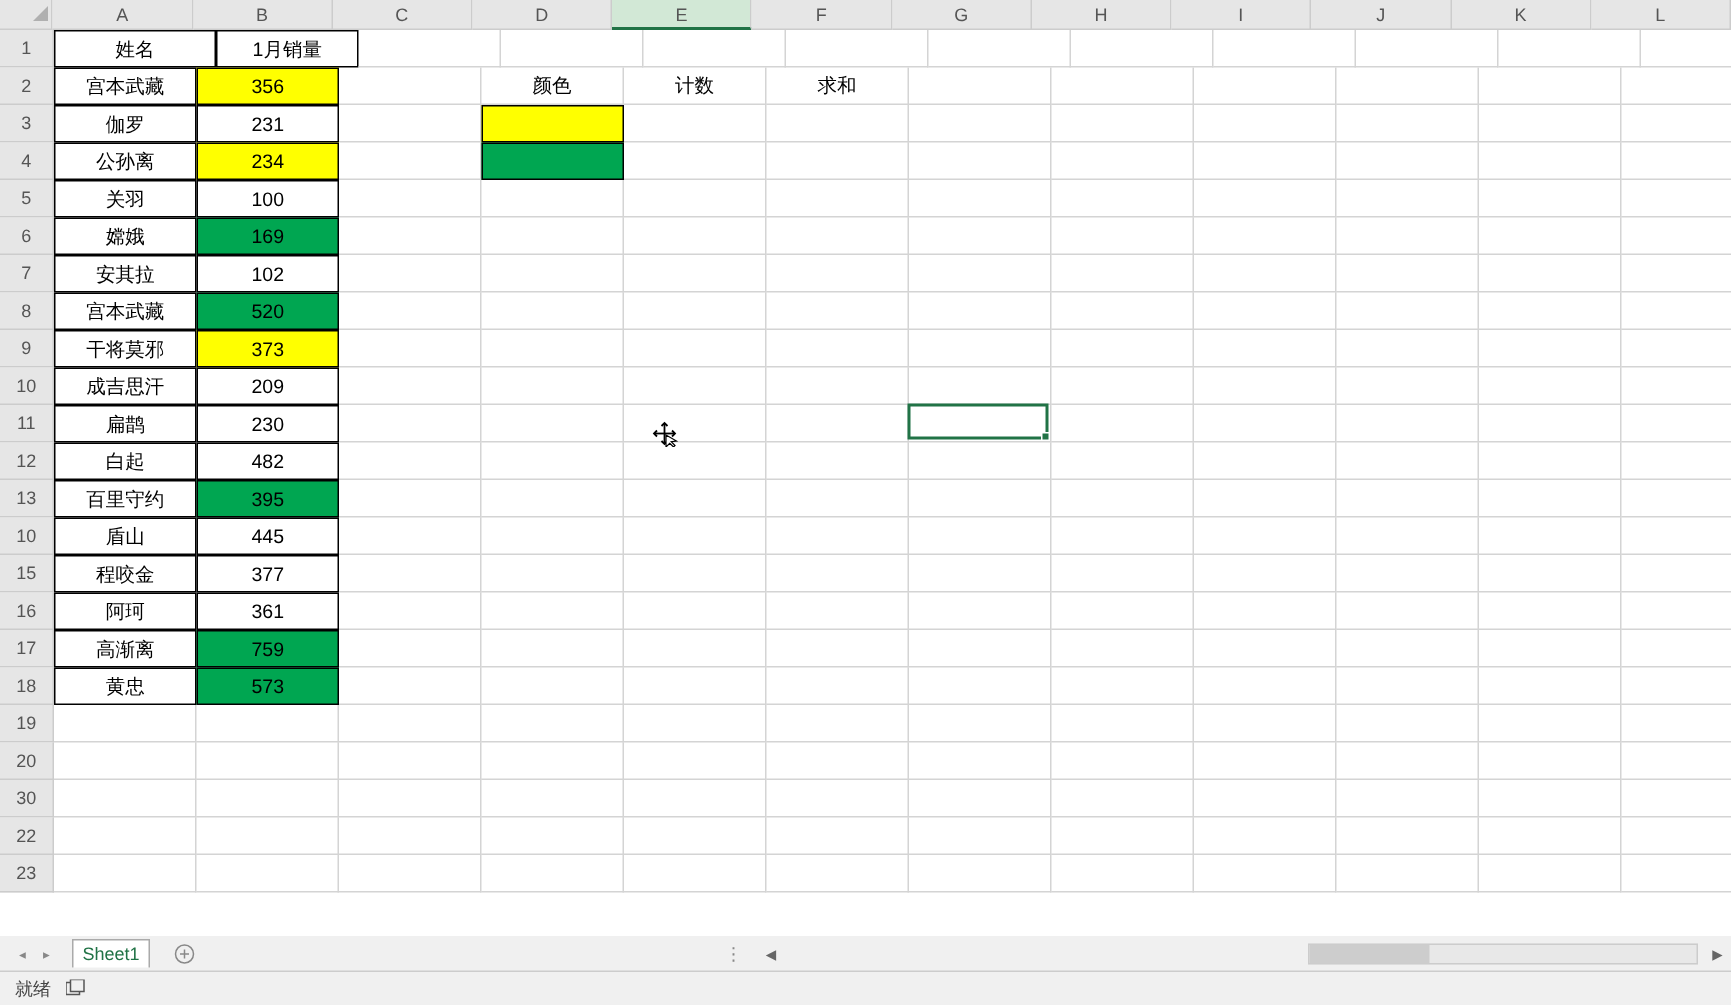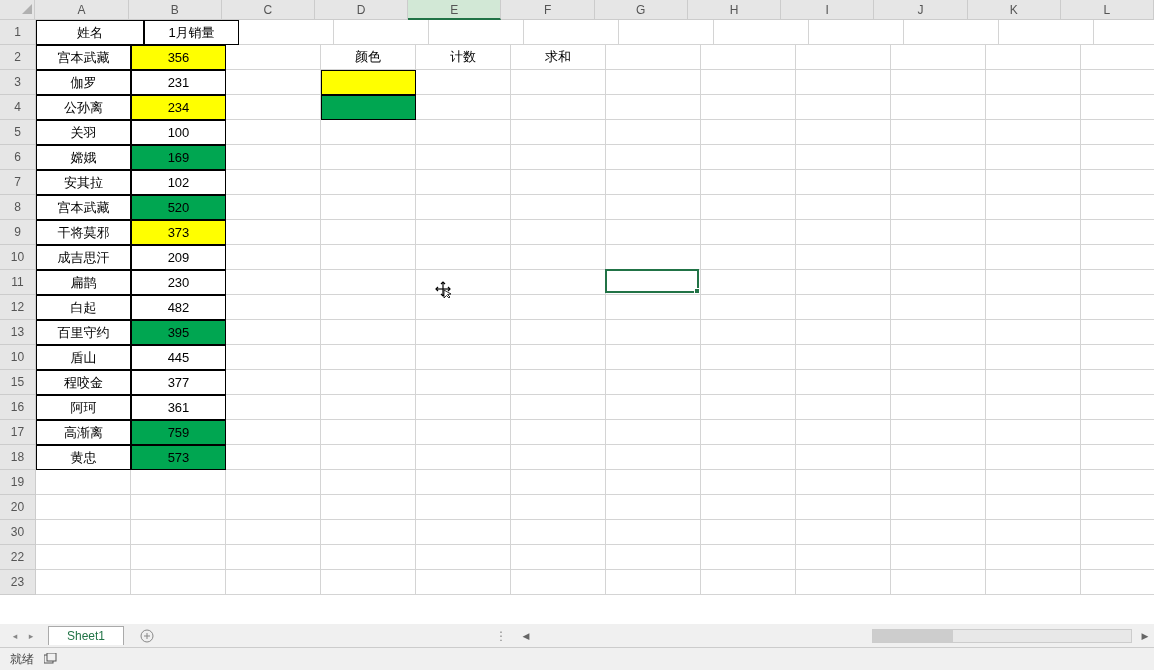--- a/index.html
+++ b/index.html
@@ -33,21 +33,21 @@
     
     .move-cursor { position: absolute; font-size: 14px; color: #000; z-index: 5; font-family: sans-serif; pointer-events: none; }
     .scroll-btn { width: 18px; height: 18px; display: flex; align-items: center; justify-content: center; font-size: 9px; color: #666; cursor: pointer; }
     .h-scroll-track { flex: 0 0 260px; height: 14px; background: #e8e8e8; border: 1px solid #ccc; margin-left: auto; margin-right: 4px; position: relative; }
     .h-scroll-thumb { position: absolute; left: 0; top: 0; width: 80px; height: 100%; background: #cdcdcd; cursor: pointer; }
     .h-dots { color: #888; font-size: 12px; margin-left: auto; margin-right: 8px; letter-spacing:2px; }
     
     
     .tab-bar { height: 24px; background: #f0f0f0; display: flex; align-items: center; padding-left: 8px; border-bottom: 1px solid #ccc; }
     .tab-nav-btn { width: 14px; height: 14px; font-size: 9px; color: #888; display: flex; align-items: center; justify-content: center; margin-right: 2px; cursor: pointer; }
-    .sheet-tab { padding: 2px 18px; background: #fff; border: 1px solid #aaa; border-bottom: none; font-size: 12px; color: #217346; cursor: pointer; margin-left: 8px; }
+    .sheet-tab { padding: 2px 6px; background: #fff; border: 1px solid #aaa; border-bottom: none; font-size: 12px; color: #217346; cursor: pointer; margin-left: 8px; }
     .add-sheet { width: 22px; height: 22px; display:flex; align-items:center; justify-content:center; margin-left: 12px; cursor: pointer; color:#555; border-radius:50%; }
     
     
     .status-bar { height: 22px; background: #f0f0f0; display: flex; align-items: center; padding: 0 10px; font-size: 12px; color: #444; }
     .status-icon { margin-left: 10px; color:#555; display:inline-flex; }
   </style>
 </head>
 <body>
 
 <div class="grid-area">

